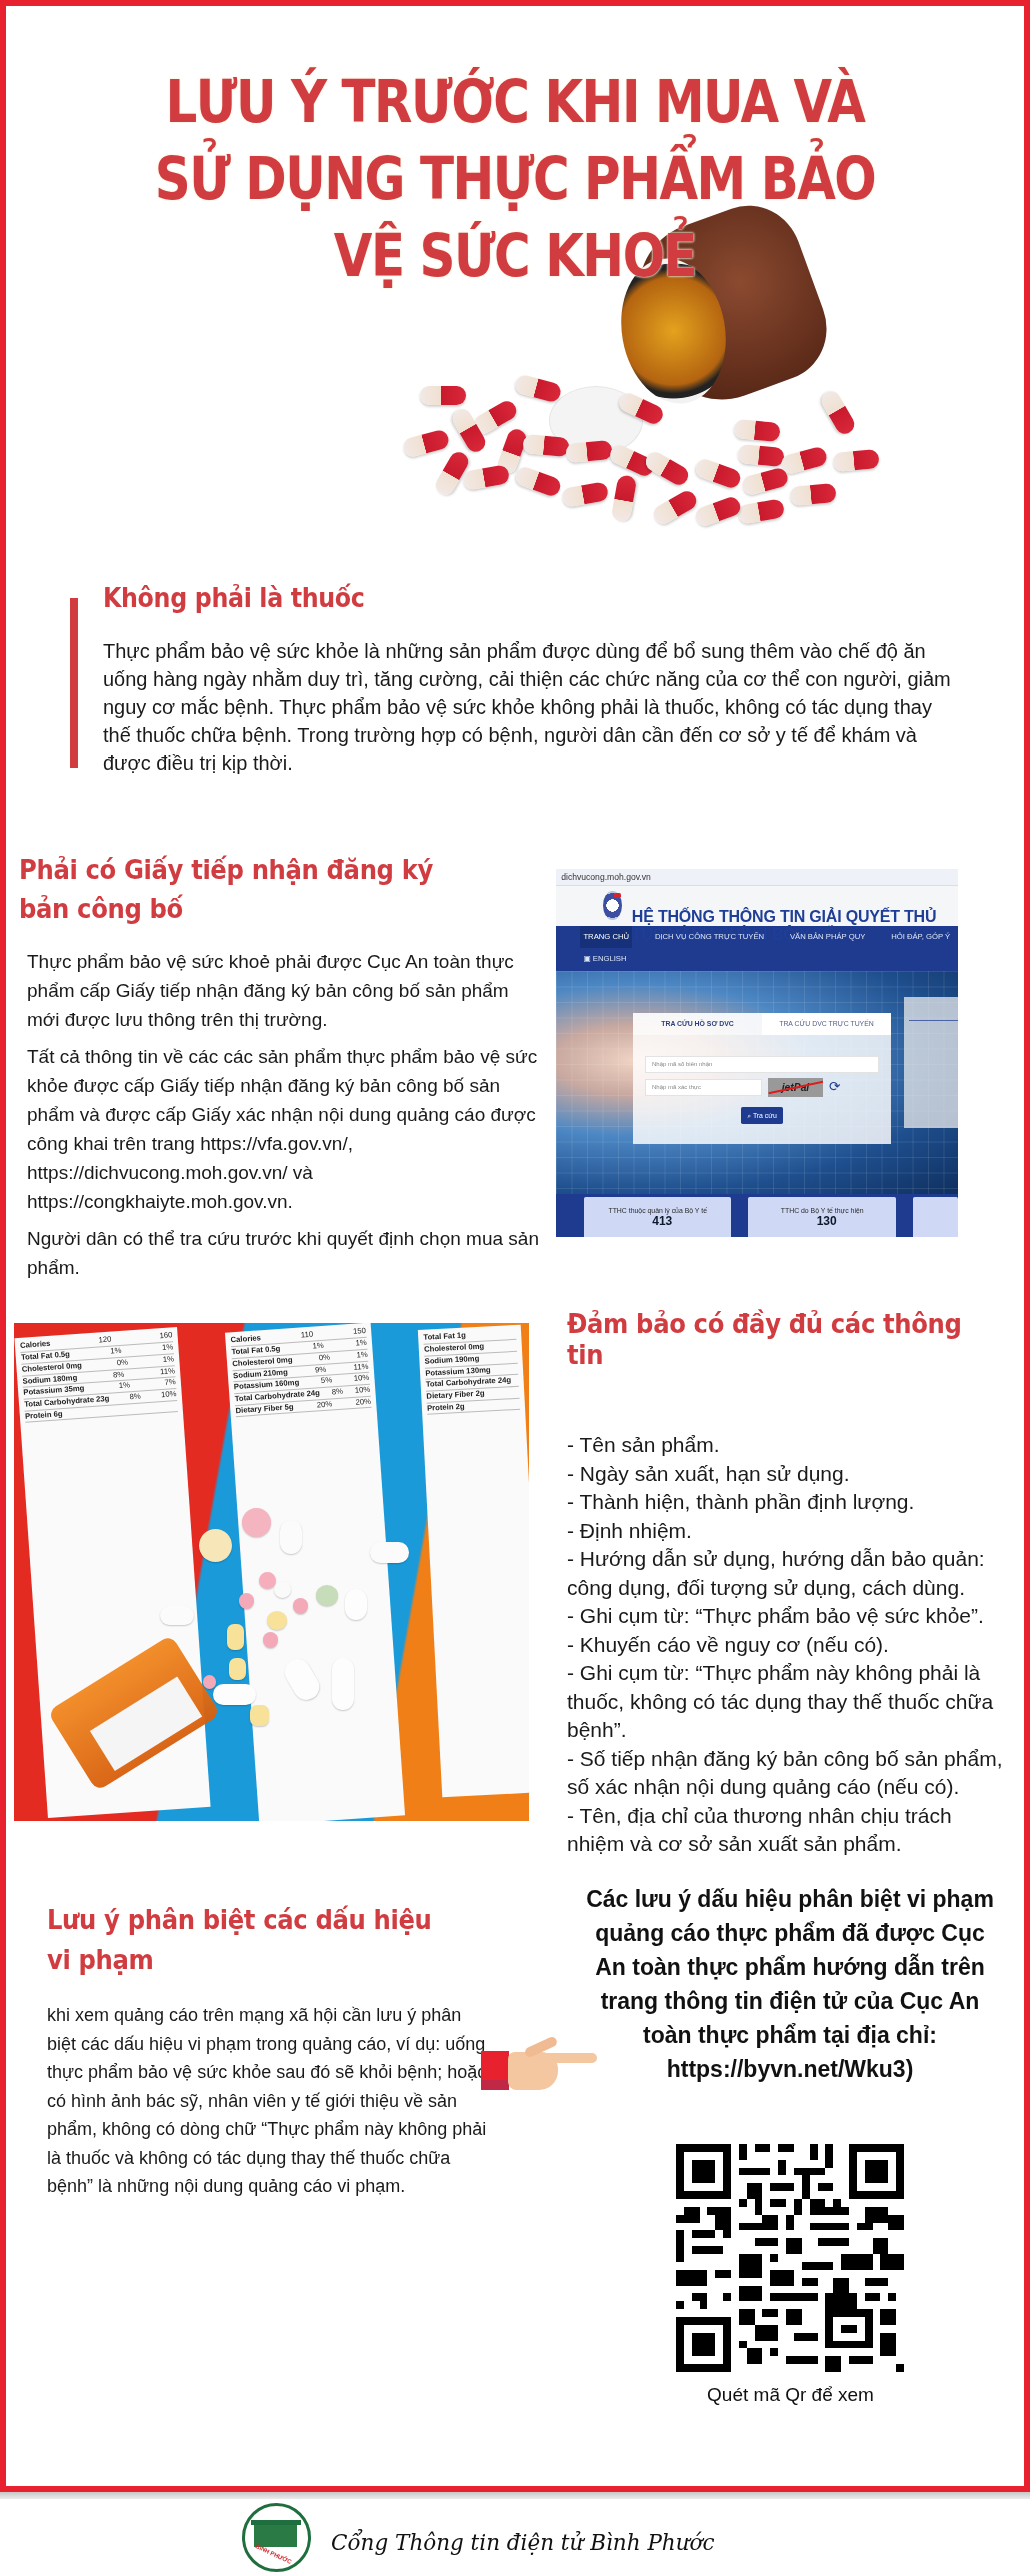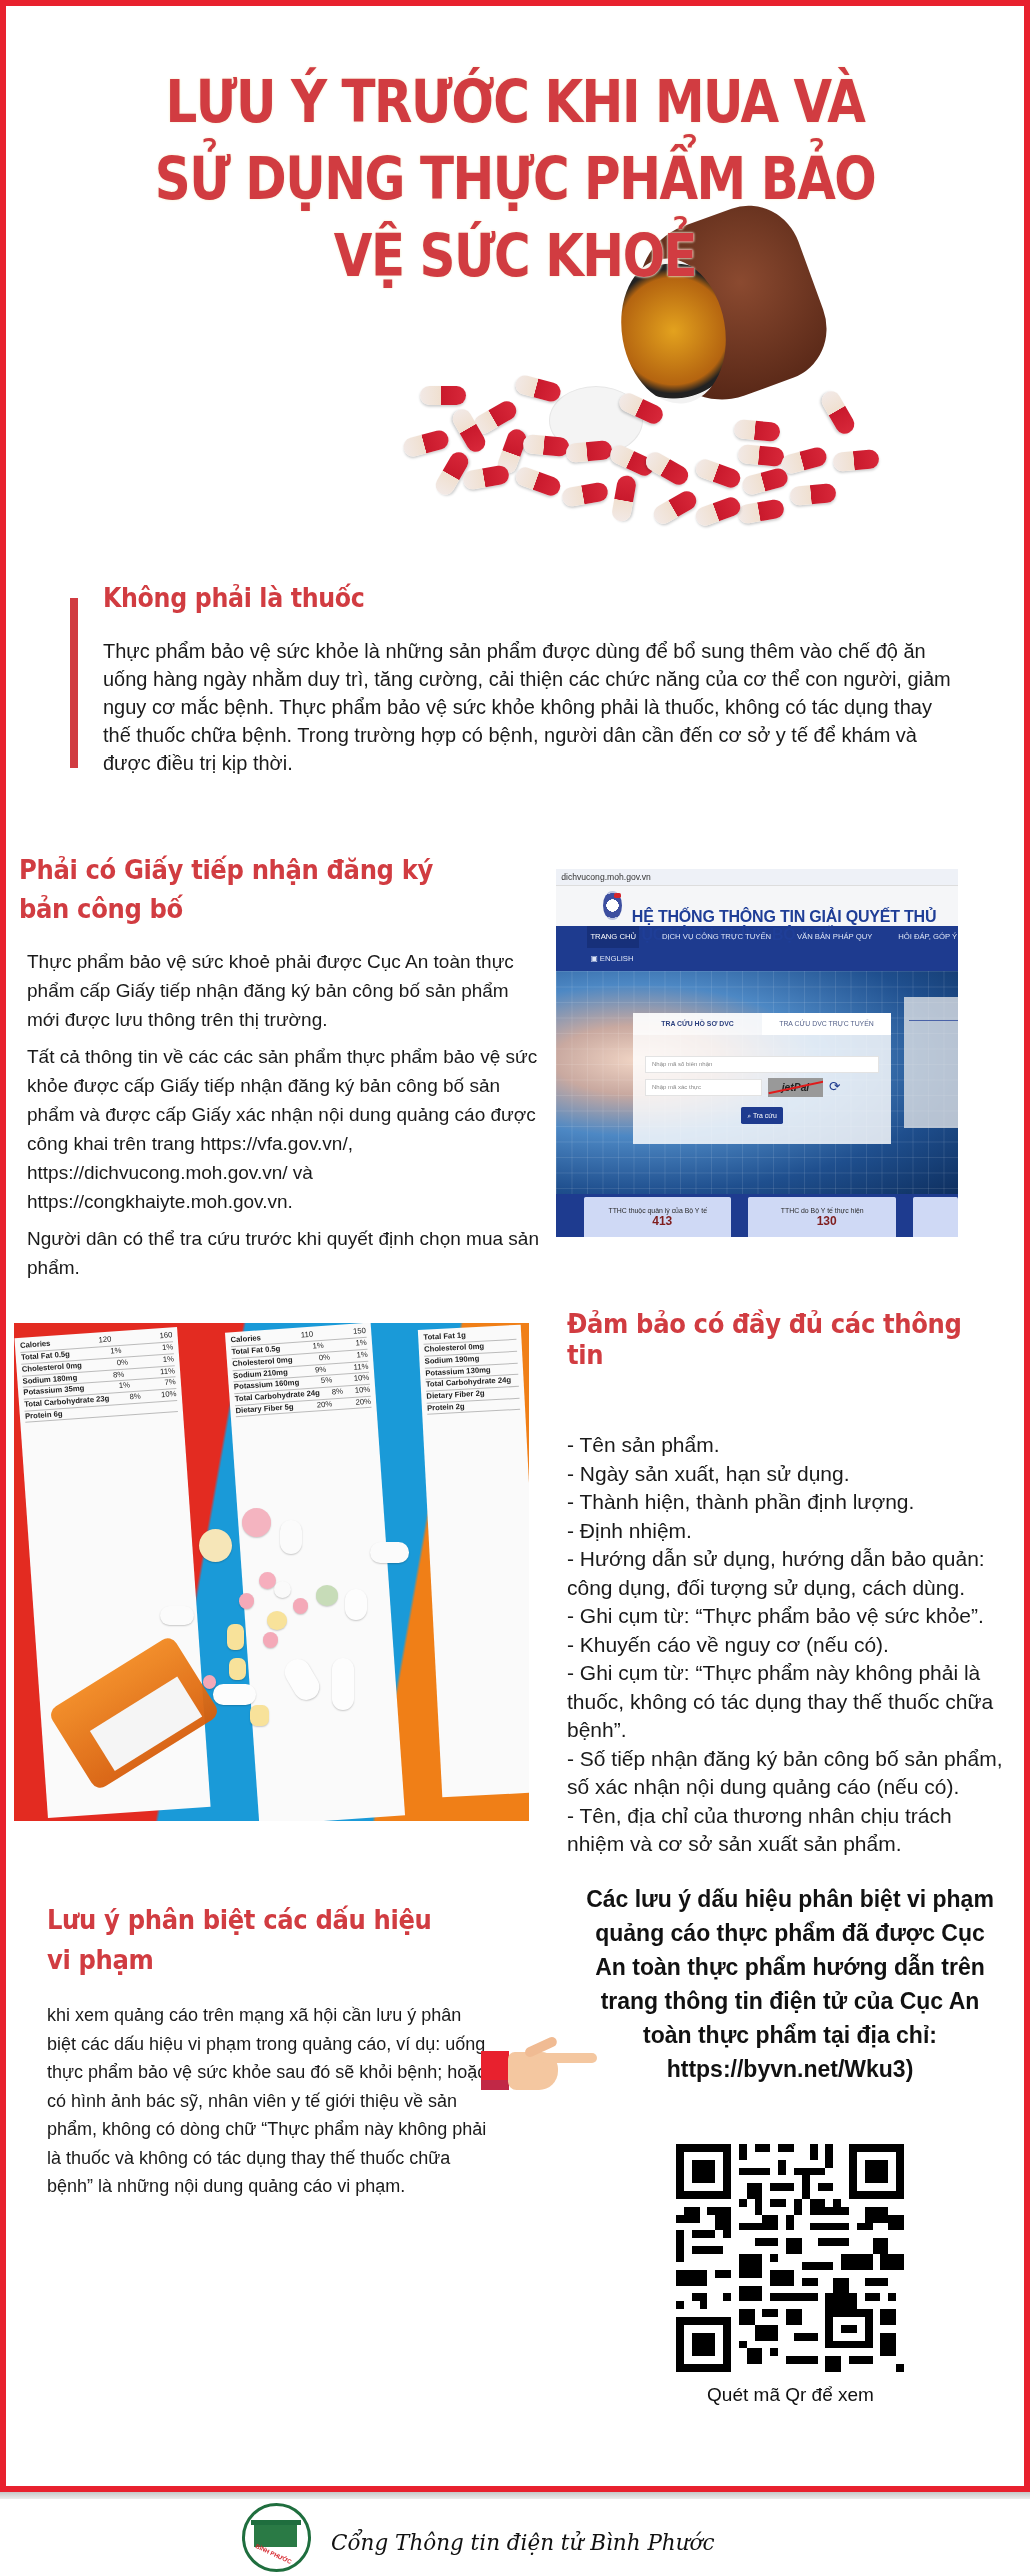--- a/index.html
+++ b/index.html
@@ -36,42 +36,42 @@
   .s2-body { position: absolute; left: 19px; top: 939px; width: 532px; font-size: 19px; line-height: 29px; }
   .s2-body p { margin: 8px; }
 
   
   .web { position: absolute; left: 556px; top: 869px; width: 402px; height: 368px; background: #fff; overflow: hidden; font-family: "Liberation Sans", sans-serif; }
   .web-url { height: 15.5px; background: #eef1f7; font-size: 8.6px; color: #333; padding: 2.6px 5.2px; }
   .web-head { height: 41px; background: #f5f6f8; display: flex; align-items: center; padding-left: 47px; border-top: 0.9px solid #ddd; }
   .web-logo { width: 29px; height: 29px; border-radius: 50%; background: radial-gradient(circle, #fff 0%, #fff 35%, #3d4fa0 36%, #3d4fa0 70%, #bcc4e0 71%); margin-right: 10.3px; position: relative; }
   .web-logo::after { content: ""; position: absolute; left: 11px; top: 1.7px; width: 6.9px; height: 5.2px; background: #d6262d; border-radius: 1.7px; }
   .web-sitetitle { color: #1f3e97; font-weight: bold; font-size: 16px; letter-spacing: -0.2px; margin-top: 40px; }
-  .web-nav { background: #1e3b8f; height: 45px; padding-left: 31px; }
+  .web-nav { background: #1e3b8f; height: 45px; padding-left: 24px; }
   .web-nav-row { display: flex; height: 22px; align-items: center; }
   .web-nav-item { color: #dfe6f7; font-size: 7.7px; margin-right: 19px; white-space: nowrap; padding: 0 3.4px; height: 22px; line-height: 22px; }
   .web-nav-item.active { background: #17307a; color: #fff; }
   .web-hero { position: relative; height: 223px; background: radial-gradient(ellipse at 20% 40%, #f0d4c4 0%, #c9a9a0 18%, #4d88c4 40%, #1f4f8e 70%, #0e2f5f 100%); }
   .web-grid { position: absolute; inset: 0; background-image: linear-gradient(rgba(255,255,255,0.1) 0.9px, transparent 0.9px), linear-gradient(90deg, rgba(255,255,255,0.1) 0.9px, transparent 0.9px); background-size: 15.5px 15.5px; }
   .web-panel { position: absolute; left: 77px; top: 42px; width: 258px; height: 131px; background: rgba(255,255,255,0.82); }
   .web-tabs { display: flex; height: 22px; }
   .web-tab { flex: 1; font-size: 6.9px; text-align: center; line-height: 22px; color: #2b3f7d; }
   .web-tab.active { font-weight: bold; background: rgba(255,255,255,0.55); }
   .web-tab.inactive { background: #fff; color: #55628a; }
   .web-input { position: absolute; background: #fff; border: 0.9px solid #e3e3e3; font-size: 6px; color: #888; padding: 4.3px 6px; height: 17px; }
   .web-captcha { position: absolute; left: 135px; top: 108px; width: 55px; height: 19px; background: #999; color: #222; font-weight: bold; font-size: 10.3px; text-align: center; line-height: 19px; font-style: italic; overflow: hidden; }
   .web-captcha::after { content: ""; position: absolute; left: 0; top: 8.6px; width: 60px; height: 1.7px; background: #e01b1b; transform: rotate(-12deg); }
   .web-refresh { position: absolute; left: 196px; top: 108px; font-size: 13.7px; color: #1e3b8f; }
   .web-btn { position: absolute; left: 108px; top: 94px; width: 42px; height: 17px; background: #1e3b8f; color: #fff; font-size: 6.9px; text-align: center; line-height: 17px; border-radius: 1.7px; }
   .web-side { position: absolute; left: 348px; top: 26px; width: 120px; height: 131px; background: rgba(235,235,235,0.75); }
   .web-side-title { color: #2b4b9c; font-size: 11px; font-weight: bold; padding: 7.7px 0 0 60px; border-bottom: 0.9px solid #4a63a8; margin: 0 5.2px; height: 24px; }
   .web-stats { height: 50px; background: #1e3b8f; position: relative; display: flex; padding: 3.4px 0 0 28px; }
   .web-stat { width: 170px; height: 48px; background: #cfd9f5; border-radius: 1.7px; margin-right: 17px; text-align: center; }
   .web-stat-label { font-size: 6.9px; color: #2a2a2a; padding-top: 10.3px; }
-  .web-stat-value { font-size: 12px; font-weight: bold; color: #7f1d1d; padding-left: 9px; }
+  .web-stat-value { font-size: 12px; font-weight: bold; color: #0f172a; padding-left: 9px; }
 
   
   .label-img { position: absolute; left: 13.7px; top: 1323px; width: 515px; height: 498px; overflow: hidden;
     background: linear-gradient(100deg, #e32b21 0%, #e32b21 38%, #1a9ad8 38.5%, #1a9ad8 74%, #f07f17 74.5%, #f07f17 100%); }
   .nut { position: absolute; background: #fafafa; color: #222; font-size: 7.7px; line-height: 10.7px; padding: 3.4px 5.2px; font-family: "Liberation Sans Narrow", "Liberation Sans", sans-serif; }
   .nut-row { display: flex; justify-content: space-between; border-bottom: 0.4px solid #bbb; }
   .nut-row b { font-weight: bold; }
   .pillbottle { position: absolute; left: 47px; top: 343px; width: 146px; height: 94px; background: linear-gradient(180deg, #f28920, #d85f0c); border-radius: 10.3px; transform: rotate(-32deg); opacity: 0.95; }
   .pillbottle::after { content: ""; position: absolute; left: 26px; top: 39px; width: 103px; height: 47px; background: #f5f5f5; }
   .tab { position: absolute; border-radius: 50%; box-shadow: 0 0.9px 1.7px rgba(0,0,0,0.2); }

